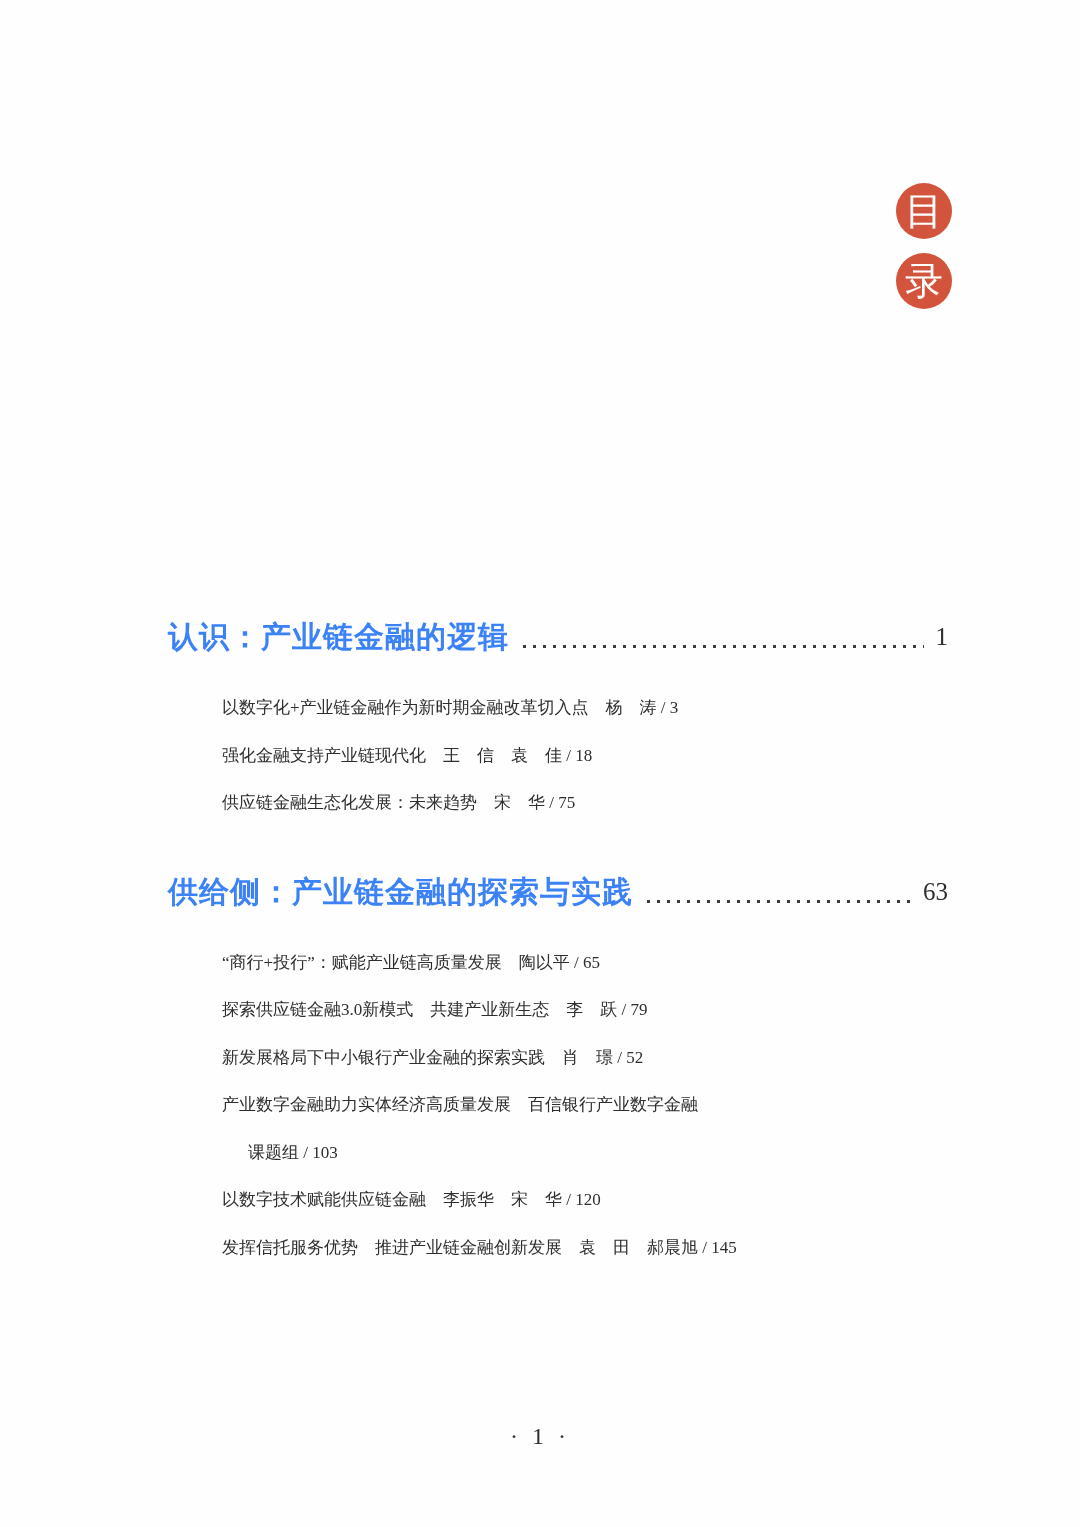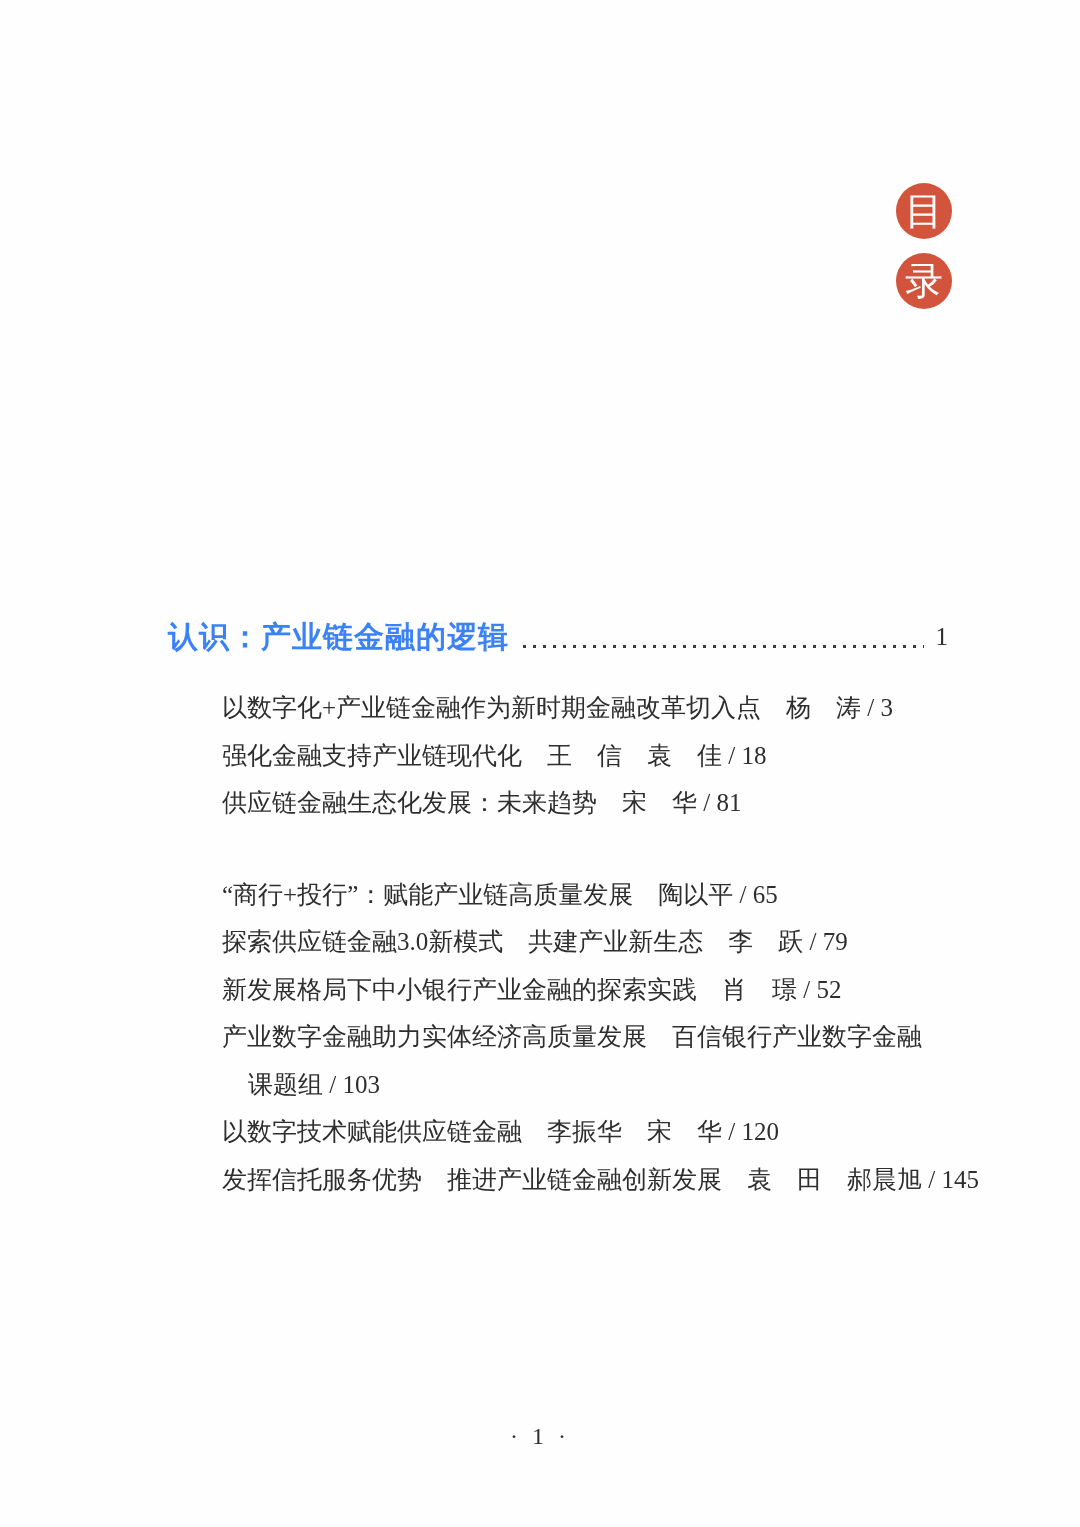--- a/index.html
+++ b/index.html
@@ -45,21 +45,21 @@
     margin: 0 12px 10px 14px;
     background-image: repeating-linear-gradient(90deg, #3b3b3b 0 3px, transparent 3px 10px);
   }
   .section-page {
     font-size: 25px; color: #2e2e2e;
     line-height: 42px;
   }
 
   .entries { margin: 0 0 44px 0; padding-left: 54px; }
   .entry-line {
-    font-size: 25px;
+    font-size: 17px;
     line-height: 47.5px;
     color: #2e2e2e;
     white-space: nowrap;
   }
   .entry-line.continuation { padding-left: 26px; }
 
   
   .footer {
     position: absolute; left: 0; top: 1423px; width: 100%;
     text-align: center;
@@ -84,23 +84,28 @@
   <div class="content">
 
     <div class="section-heading">
       <span class="section-title">认识：产业链金融的逻辑</span>
       <span class="leader"></span>
       <span class="section-page">1</span>
     </div>
     <div class="entries">
       <div class="entry-line">以数字化+产业链金融作为新时期金融改革切入点　杨　涛 / 3</div>
       <div class="entry-line">强化金融支持产业链现代化　王　信　袁　佳 / 18</div>
-      <div class="entry-line">供应链金融生态化发展：未来趋势　宋　华 / 81</div>
+      <div class="entry-line">供应链金融生态化发展：未来趋势　宋　华 / 75</div>
     </div>
 
+    <div class="section-heading">
+      <span class="section-title">供给侧：产业链金融的探索与实践</span>
+      <span class="leader"></span>
+      <span class="section-page">63</span>
+    </div>
     <div class="entries">
       <div class="entry-line">“商行+投行”：赋能产业链高质量发展　陶以平 / 65</div>
       <div class="entry-line">探索供应链金融3.0新模式　共建产业新生态　李　跃 / 79</div>
       <div class="entry-line">新发展格局下中小银行产业金融的探索实践　肖　璟 / 52</div>
       <div class="entry-line">产业数字金融助力实体经济高质量发展　百信银行产业数字金融</div>
       <div class="entry-line continuation">课题组 / 103</div>
       <div class="entry-line">以数字技术赋能供应链金融　李振华　宋　华 / 120</div>
       <div class="entry-line">发挥信托服务优势　推进产业链金融创新发展　袁　田　郝晨旭 / 145</div>
     </div>
 

